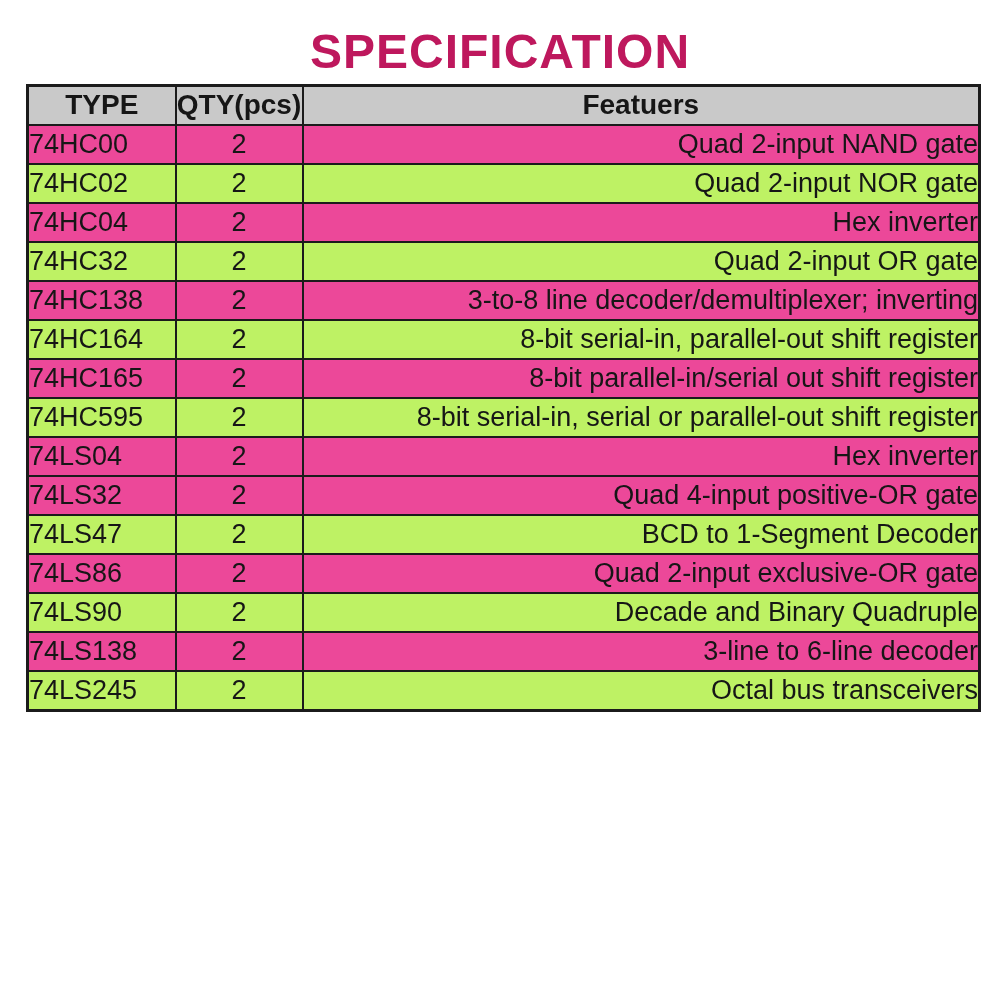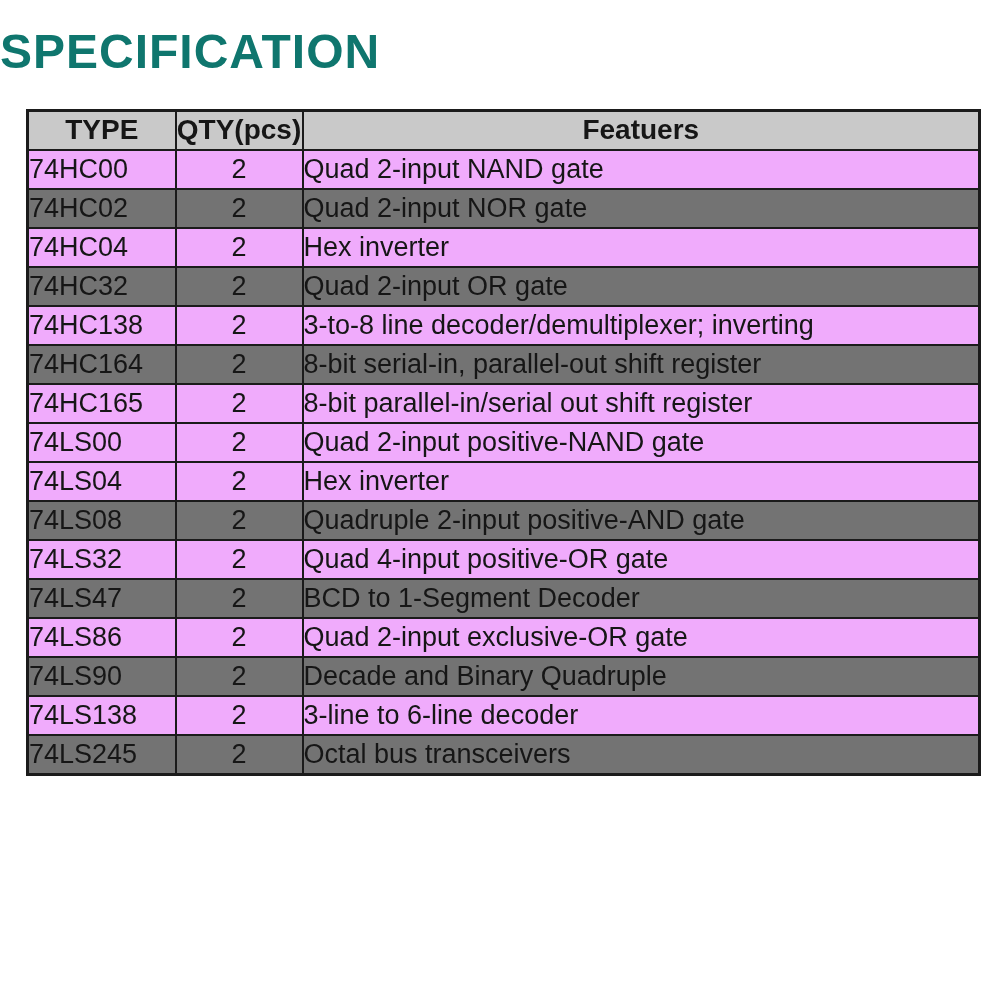--- a/index.html
+++ b/index.html
@@ -13,30 +13,31 @@
   }
   .page {
     position: relative;
     width: 1000px;
     height: 1000px;
     background: #ffffff;
     overflow: hidden;
   }
   .title {
     margin-top: 24px;
+    text-align: center;
     font-size: 48px;
     font-weight: 800;
     letter-spacing: 1px;
-    color: #0f766e;
+    color: #be185d;
     font-family: "Liberation Sans", sans-serif;
   }
   table.spec {
     position: absolute;
     left: 26px;
-    top: 109px;
+    top: 84px;
     width: 952px;
     border-collapse: collapse;
     table-layout: fixed;
     font-size: 27px;
     color: #161616;
     border: 3px solid #1b1b1b;
   }
   table.spec td, table.spec th {
     border: 2px solid #1b1b1b;
     height: 37px;
@@ -47,25 +48,25 @@
   }
   col.c-type { width: 148px; }
   col.c-qty  { width: 127px; }
   col.c-feat { width: 677px; }
   thead th {
     background: #c9c9c9;
     font-weight: bold;
     text-align: center;
     font-size: 28px;
   }
-  tbody tr.odd  td { background: #f0abfc; }
-  tbody tr.even td { background: #737373; }
+  tbody tr.odd  td { background: #ec4899; }
+  tbody tr.even td { background: #bef264; }
   td.type { text-align: left;  padding-left: 7px; }
   td.qty  { text-align: center; }
-  td.feat { text-align: left;  padding-left: 8px; }
+  td.feat { text-align: right;  padding-left: 8px; }
 </style>
 </head>
 <body>
 
 <div class="page">
 
   <div class="title">SPECIFICATION</div>
 
   <table class="spec">
     <colgroup>
@@ -109,34 +110,29 @@
       <tr class="even">
           <td class="type">74HC164</td>
           <td class="qty">2</td>
           <td class="feat">8-bit serial-in, parallel-out shift register</td>
         </tr>
       <tr class="odd">
           <td class="type">74HC165</td>
           <td class="qty">2</td>
           <td class="feat">8-bit parallel-in/serial out shift register</td>
         </tr>
-      <tr class="odd">
-          <td class="type">74LS00</td>
+      <tr class="even">
+          <td class="type">74HC595</td>
           <td class="qty">2</td>
-          <td class="feat">Quad 2-input positive-NAND gate</td>
+          <td class="feat">8-bit serial-in, serial or parallel-out shift register</td>
         </tr>
       <tr class="odd">
           <td class="type">74LS04</td>
           <td class="qty">2</td>
           <td class="feat">Hex inverter</td>
-        </tr>
-      <tr class="even">
-          <td class="type">74LS08</td>
-          <td class="qty">2</td>
-          <td class="feat">Quadruple 2-input positive-AND gate</td>
         </tr>
       <tr class="odd">
           <td class="type">74LS32</td>
           <td class="qty">2</td>
           <td class="feat">Quad 4-input positive-OR gate</td>
         </tr>
       <tr class="even">
           <td class="type">74LS47</td>
           <td class="qty">2</td>
           <td class="feat">BCD to 1-Segment Decoder</td>

